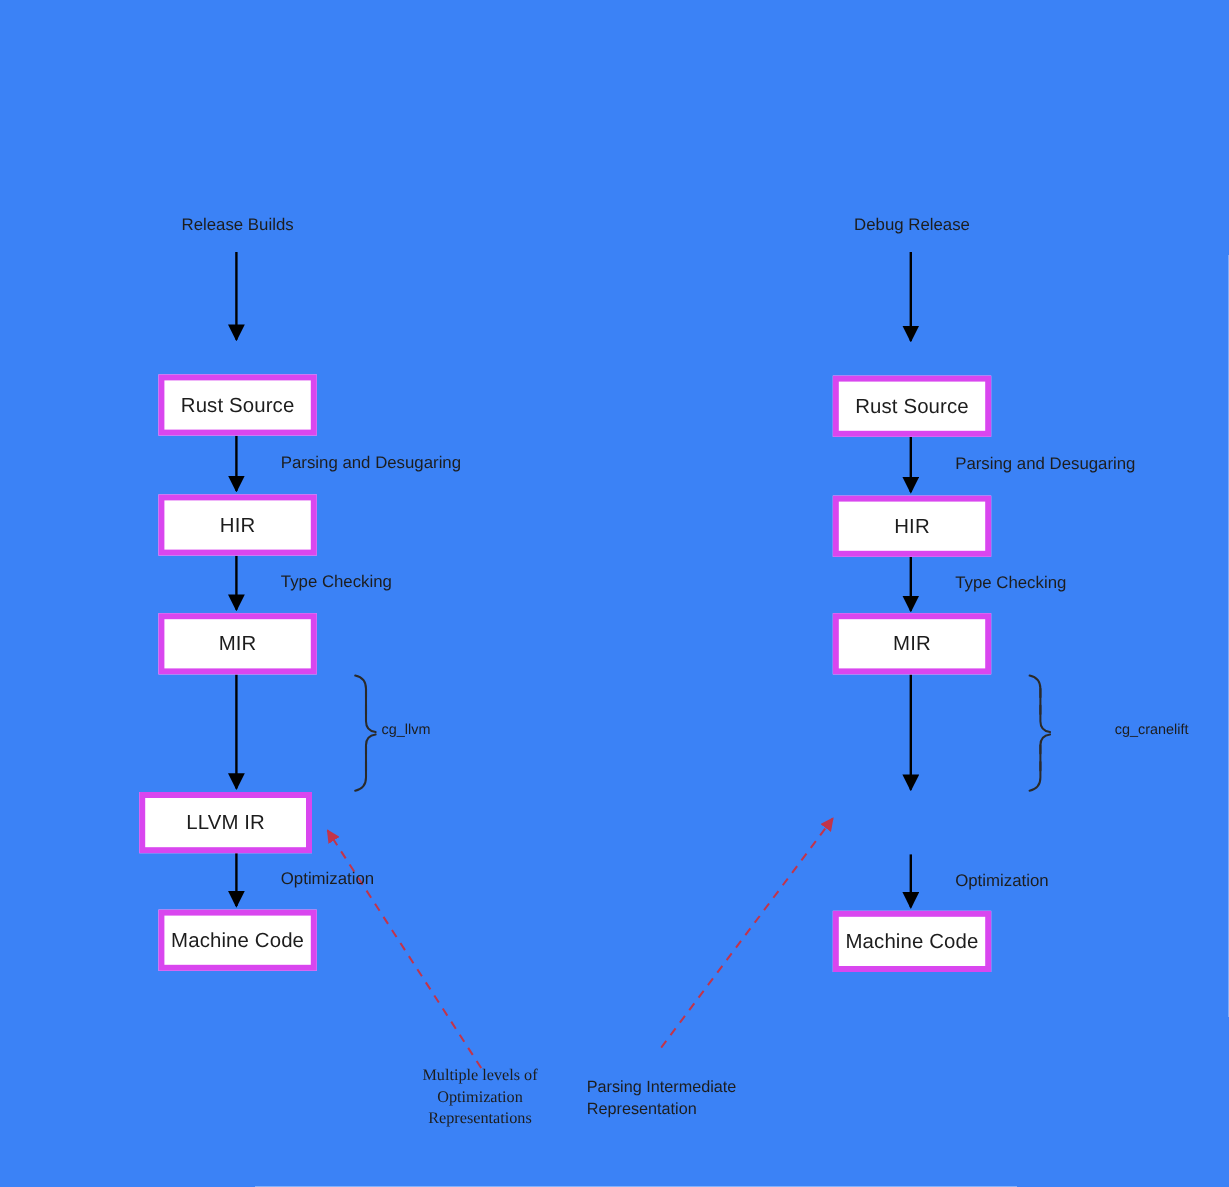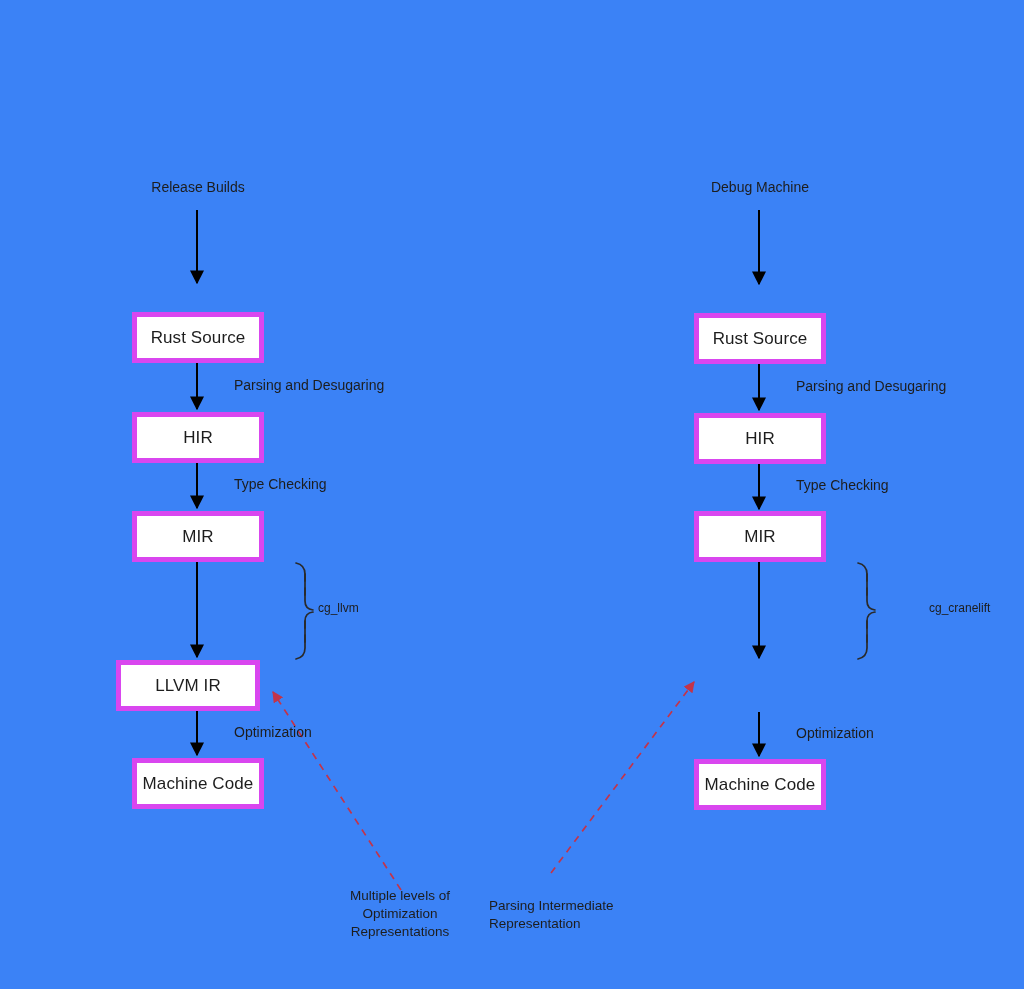--- a/index.html
+++ b/index.html
@@ -58,21 +58,21 @@
     color: #1d1d1d;
     white-space: nowrap;
   }
   .note {
     position: absolute;
     font-size: 13.5px;
     line-height: 18px;
     color: #1d1d1d;
     text-align: center;
   }
-  .note.left-note { text-align: center; }
+  .note.left-note { text-align: center; font-family: Liberation Serif, serif; }
   .note.right-note { text-align: left; }
 </style>
 </head>
 <body>
 
 <div id="canvas">
 
   <svg class="layer" viewBox="0 0 1024 989" xmlns="http://www.w3.org/2000/svg">
     <defs>
       <marker id="arrowBlack" viewBox="0 0 10 10" refX="9" refY="5" markerWidth="7" markerHeight="7" orient="auto-start-reverse">
@@ -137,21 +137,21 @@
   <div class="caption" style="left:234px; top:724px;">Optimization</div>
 
   <div class="node" style="left:132px; top:758px; width:132px; height:51px;">Machine Code</div>
 
   <div class="note left-note" style="left:320px; top:887px; width:160px;">
     <div>Multiple levels of</div>
     <div>Optimization</div>
     <div>Representations</div>
   </div>
 
-  <div class="col-title" style="left:694px; top:179px; width:132px;">Debug Machine</div>
+  <div class="col-title" style="left:694px; top:179px; width:132px;">Debug Release</div>
 
   <div class="node" style="left:694px; top:313px; width:132px; height:51px;">Rust Source</div>
 
   <div class="caption" style="left:796px; top:378px;">Parsing and Desugaring</div>
 
   <div class="node" style="left:694px; top:413px; width:132px; height:51px;">HIR</div>
 
   <div class="caption" style="left:796px; top:477px;">Type Checking</div>
 
   <div class="node" style="left:694px; top:511px; width:132px; height:51px;">MIR</div>

